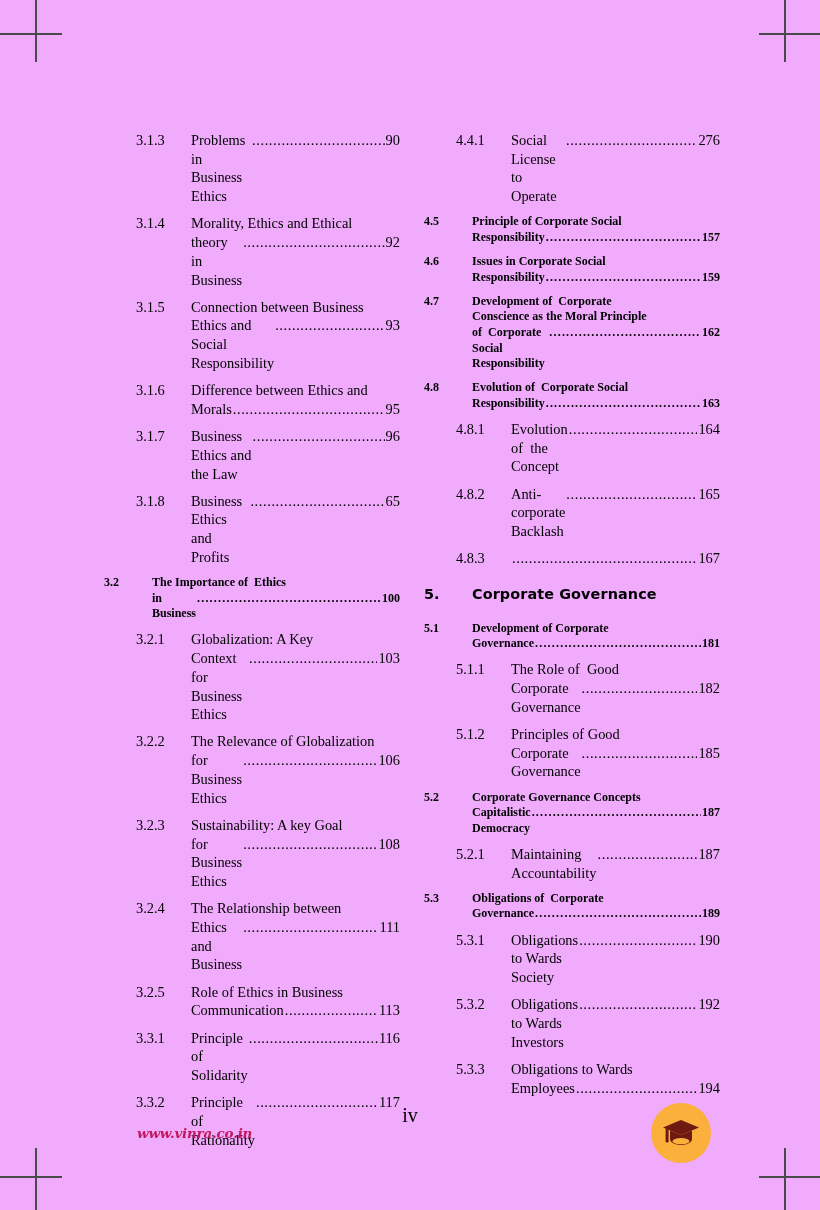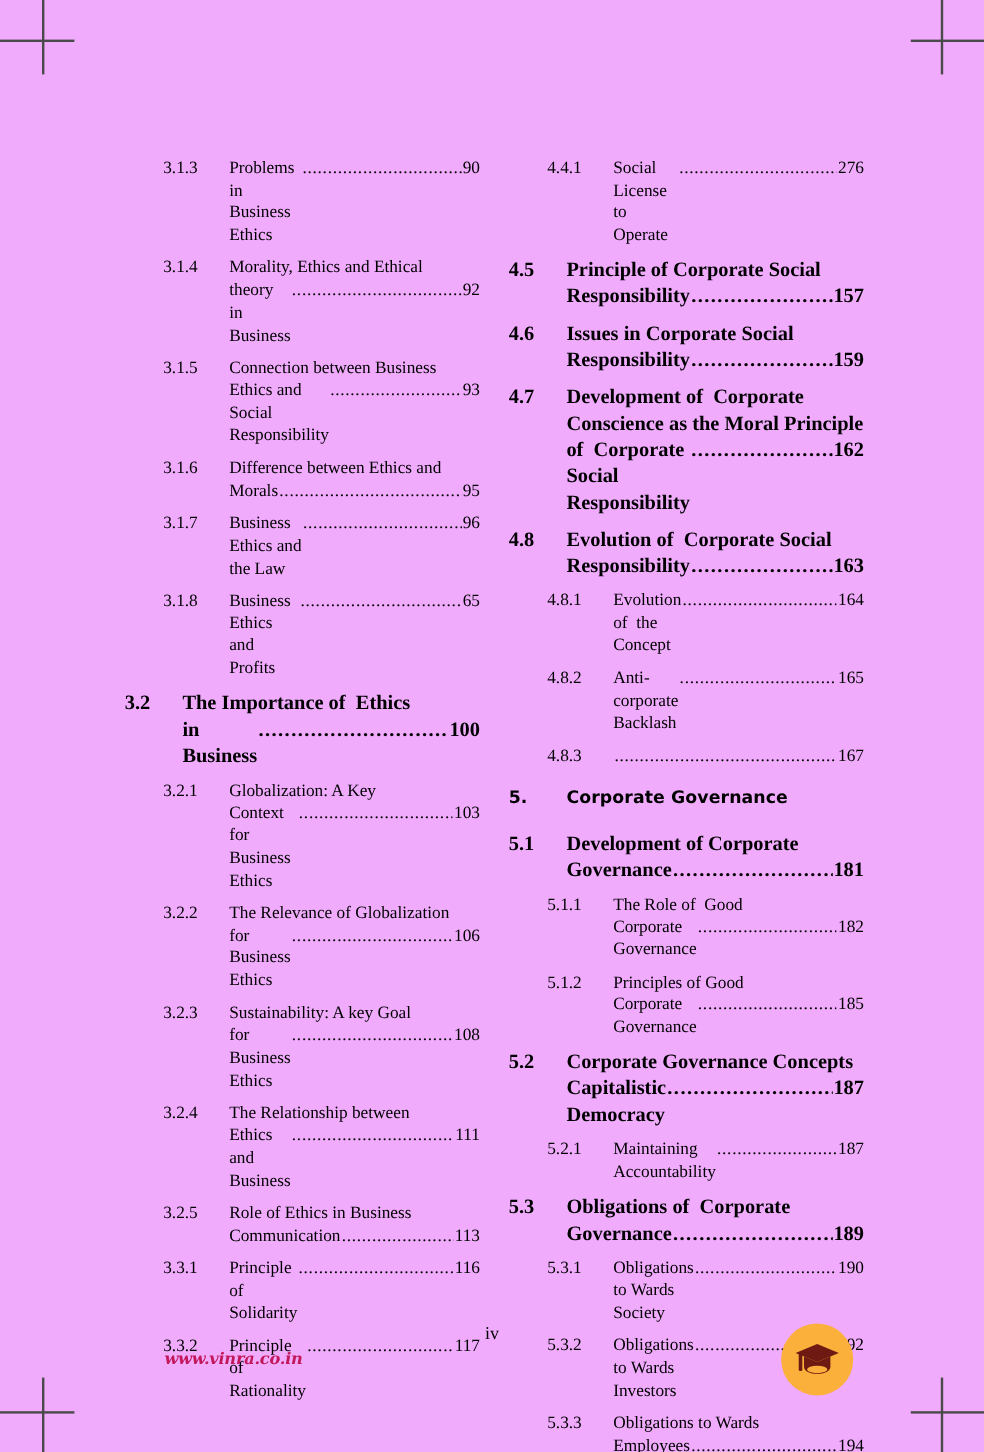--- a/index.html
+++ b/index.html
@@ -74,21 +74,21 @@
     letter-spacing: 1.1px;
   }
   .leader::after {
     content: "......................................................................................";
   }
   .pg { flex: 0 0 auto; white-space: nowrap; }
 
   
   .lvl1 {
     font-weight: bold;
-    font-size: 17px;
+    font-size: 12px;
     line-height: 1.30;
   }
   .lvl1 .num { width: 48px; }
   .lvl1 .body-txt { padding-right: 0px; }
   .lvl1 .leader { letter-spacing: 1.2px; }
 
   
   .lvl2 {
     font-weight: normal;
     font-size: 14.4px;
@@ -111,21 +111,21 @@
   .chapter .num { width: 48px; }
   .chapter .txt { letter-spacing: 0.1px; }
 
   
   .folio {
     position: absolute;
     left: 0;
     top: 1104px;
     width: 820px;
     text-align: center;
-    font-size: 15px;
+    font-size: 20px;
     font-family: "Liberation Serif", "DejaVu Serif", serif;
   }
   .watermark {
     position: absolute;
     left: 118px;
     top: 1125px;
     font-family: "DejaVu Serif", "Liberation Serif", serif;
     font-style: italic;
     font-weight: bold;
     font-size: 13.5px;

